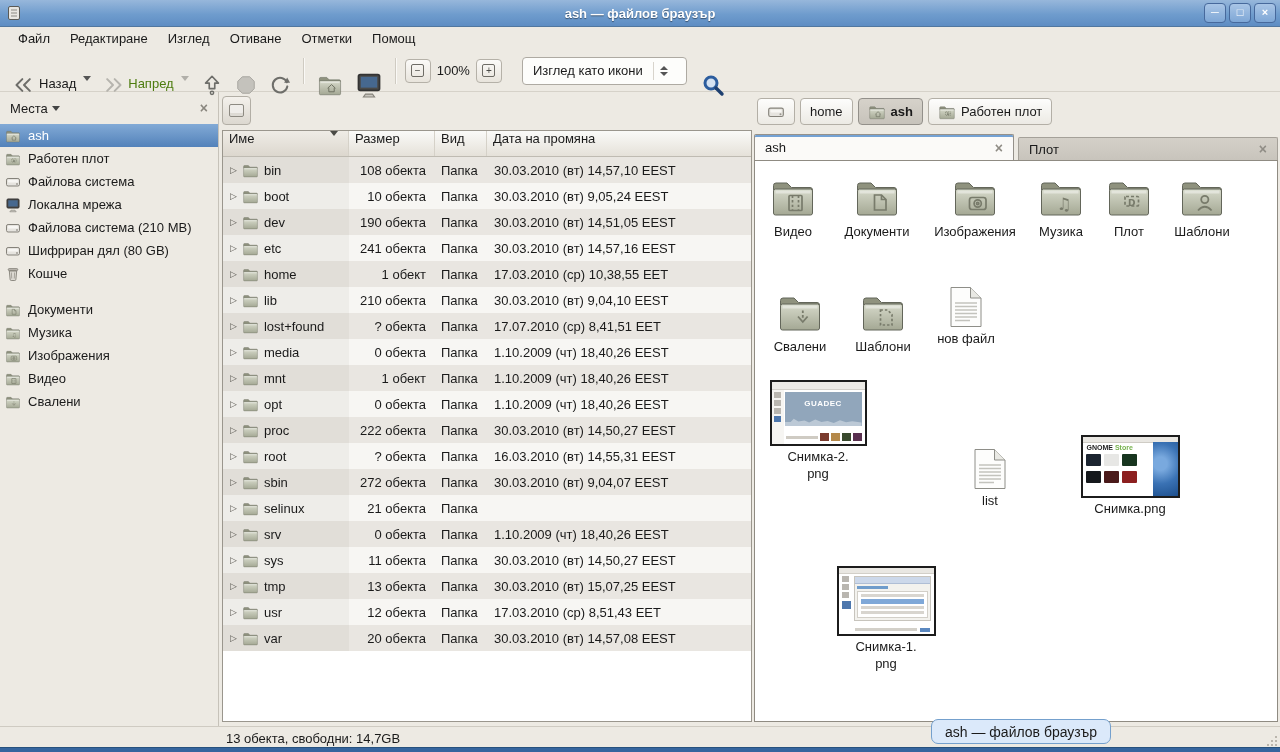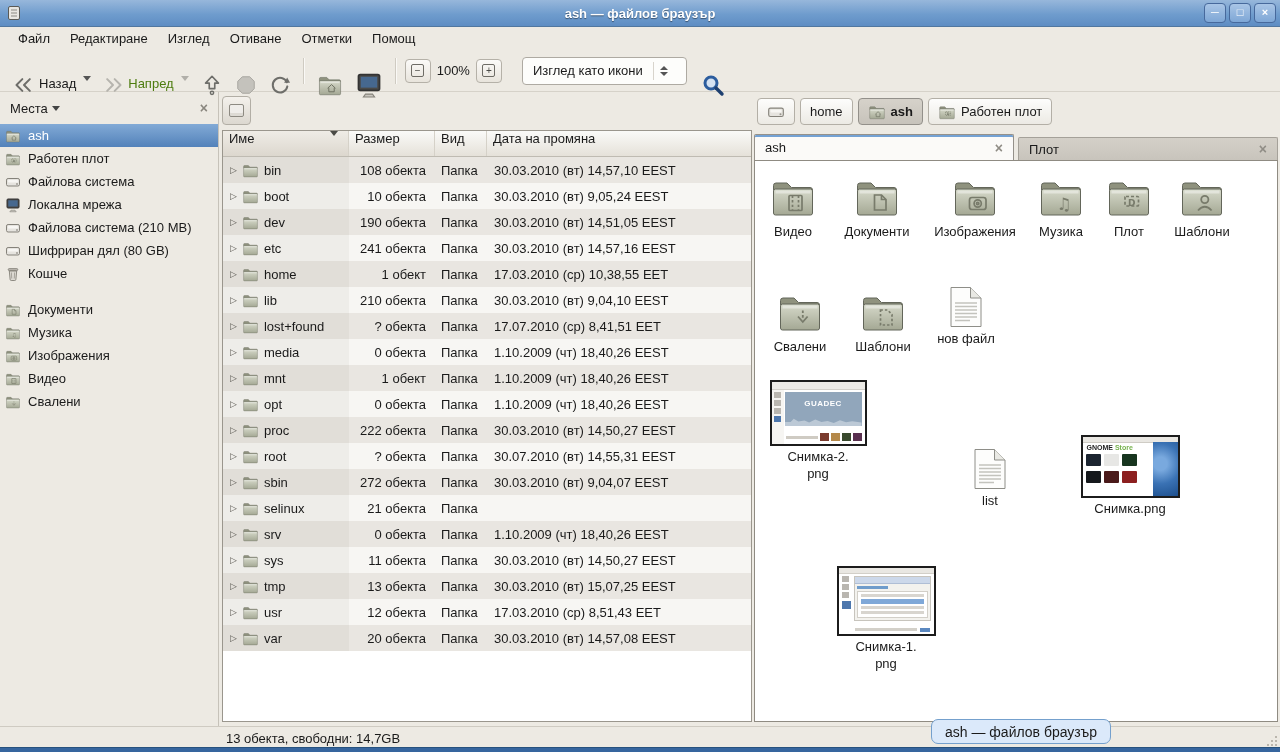--- a/index.html
+++ b/index.html
@@ -576,21 +576,21 @@
         <div class="lrow even">
           <div class="lc c-name">
             <span class="expander">▷</span>
             <svg width="17" height="17">
               <use href="#fol-plain" width="17" height="17"></use>
             </svg>
             <span>root</span>
           </div>
           <div class="lc c-size">? обекта</div>
           <div class="lc c-type">Папка</div>
-          <div class="lc c-date">30.07.2010 (вт) 14,55,31 EEST</div>
+          <div class="lc c-date">16.03.2010 (вт) 14,55,31 EEST</div>
         </div>
         <div class="lrow odd">
           <div class="lc c-name">
             <span class="expander">▷</span>
             <svg width="17" height="17">
               <use href="#fol-plain" width="17" height="17"></use>
             </svg>
             <span>sbin</span>
           </div>
           <div class="lc c-size">272 обекта</div>

